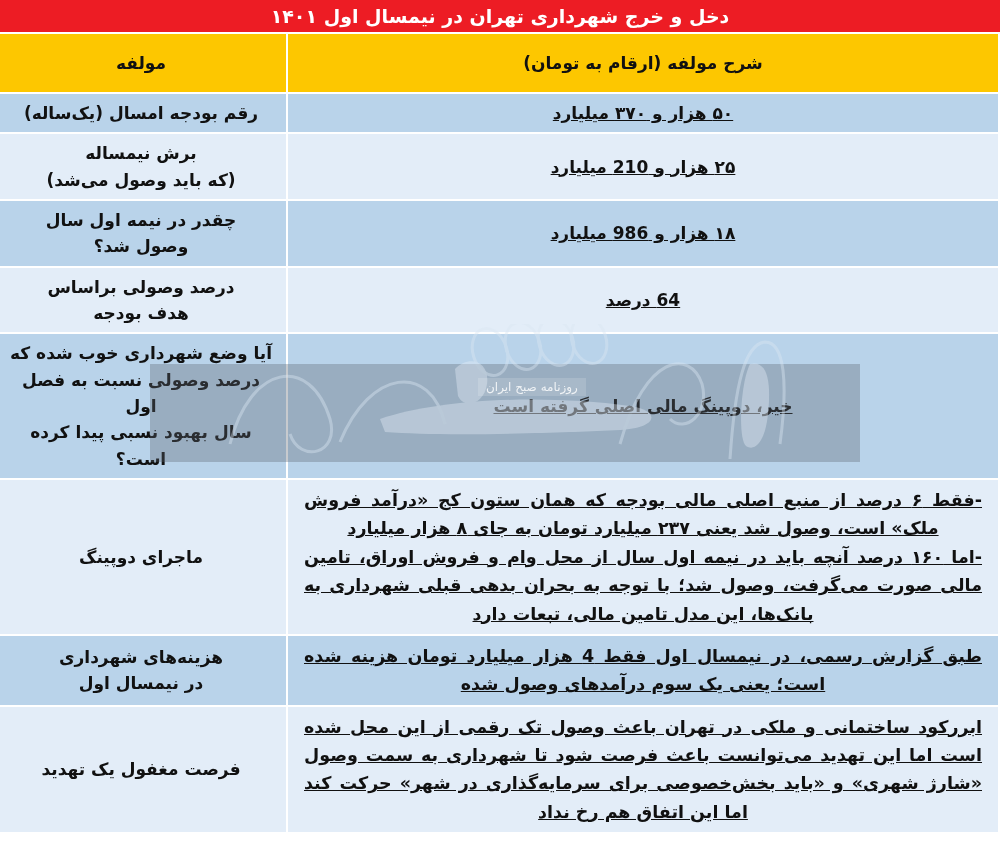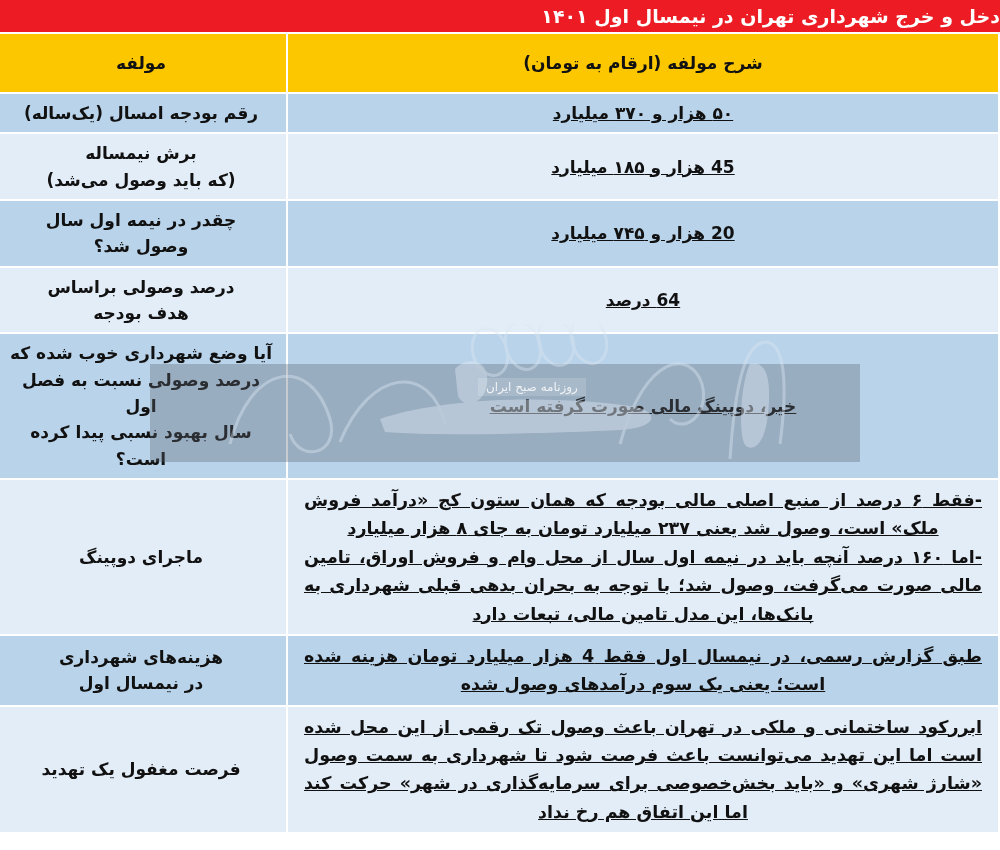--- a/index.html
+++ b/index.html
@@ -22,21 +22,21 @@
     display: flex;
     flex-direction: column;
   }
 
   
   .title-bar {
     background: #ed1c24;
     color: #ffffff;
     height: 32px;
     line-height: 32px;
-    text-align: right;
+    text-align: center;
     font-size: 19px;
     font-weight: bold;
     letter-spacing: 0px;
     white-space: nowrap;
     overflow: hidden;
   }
 
   
   .tbl {
     width: 1000px;
@@ -159,39 +159,39 @@
       </tr>
     </thead>
     <tbody>
 
       <tr>
         <td class="desc-cell shade-dark">۵۰ هزار و ۳۷۰ میلیارد</td>
         <td class="label-cell shade-dark">رقم بودجه امسال (یک‌ساله)</td>
       </tr>
 
       <tr>
-        <td class="desc-cell shade-light">45 هزار و ۱۸۵ میلیارد</td>
+        <td class="desc-cell shade-light">۲۵ هزار و 210 میلیارد</td>
         <td class="label-cell shade-light" style="white-space: pre-line;">برش نیمساله
 (که باید وصول می‌شد)</td>
       </tr>
 
       <tr>
-        <td class="desc-cell shade-dark">20 هزار و ۷۴۵ میلیارد</td>
+        <td class="desc-cell shade-dark">۱۸ هزار و 986 میلیارد</td>
         <td class="label-cell shade-dark" style="white-space: pre-line;">چقدر در نیمه اول سال
 وصول شد؟</td>
       </tr>
 
       <tr>
         <td class="desc-cell shade-light">64 درصد</td>
         <td class="label-cell shade-light" style="white-space: pre-line;">درصد وصولی براساس
 هدف بودجه</td>
       </tr>
 
       <tr>
-        <td class="desc-cell shade-dark">خیر، دوپینگ مالی صورت گرفته است</td>
+        <td class="desc-cell shade-dark">خیر، دوپینگ مالی اصلی گرفته است</td>
         <td class="label-cell shade-dark" style="white-space: pre-line;">آیا وضع شهرداری خوب شده که
 درصد وصولی نسبت به فصل اول
 سال بهبود نسبی پیدا کرده است؟</td>
       </tr>
 
       <tr>
         <td class="desc-cell justified shade-light" style="white-space: pre-line; margin-left: 17px;">-فقط ۶ درصد از منبع اصلی مالی بودجه که همان ستون کج «درآمد فروش ملک» است، وصول شد یعنی ۲۳۷ میلیارد تومان به جای ۸ هزار میلیارد
 -اما ۱۶۰ درصد آنچه باید در نیمه اول سال از محل وام و فروش اوراق، تامین مالی صورت می‌گرفت، وصول شد؛ با توجه به بحران بدهی قبلی شهرداری به بانک‌ها، این مدل تامین مالی، تبعات دارد</td>
         <td class="label-cell shade-light">ماجرای دوپینگ</td>
       </tr>

